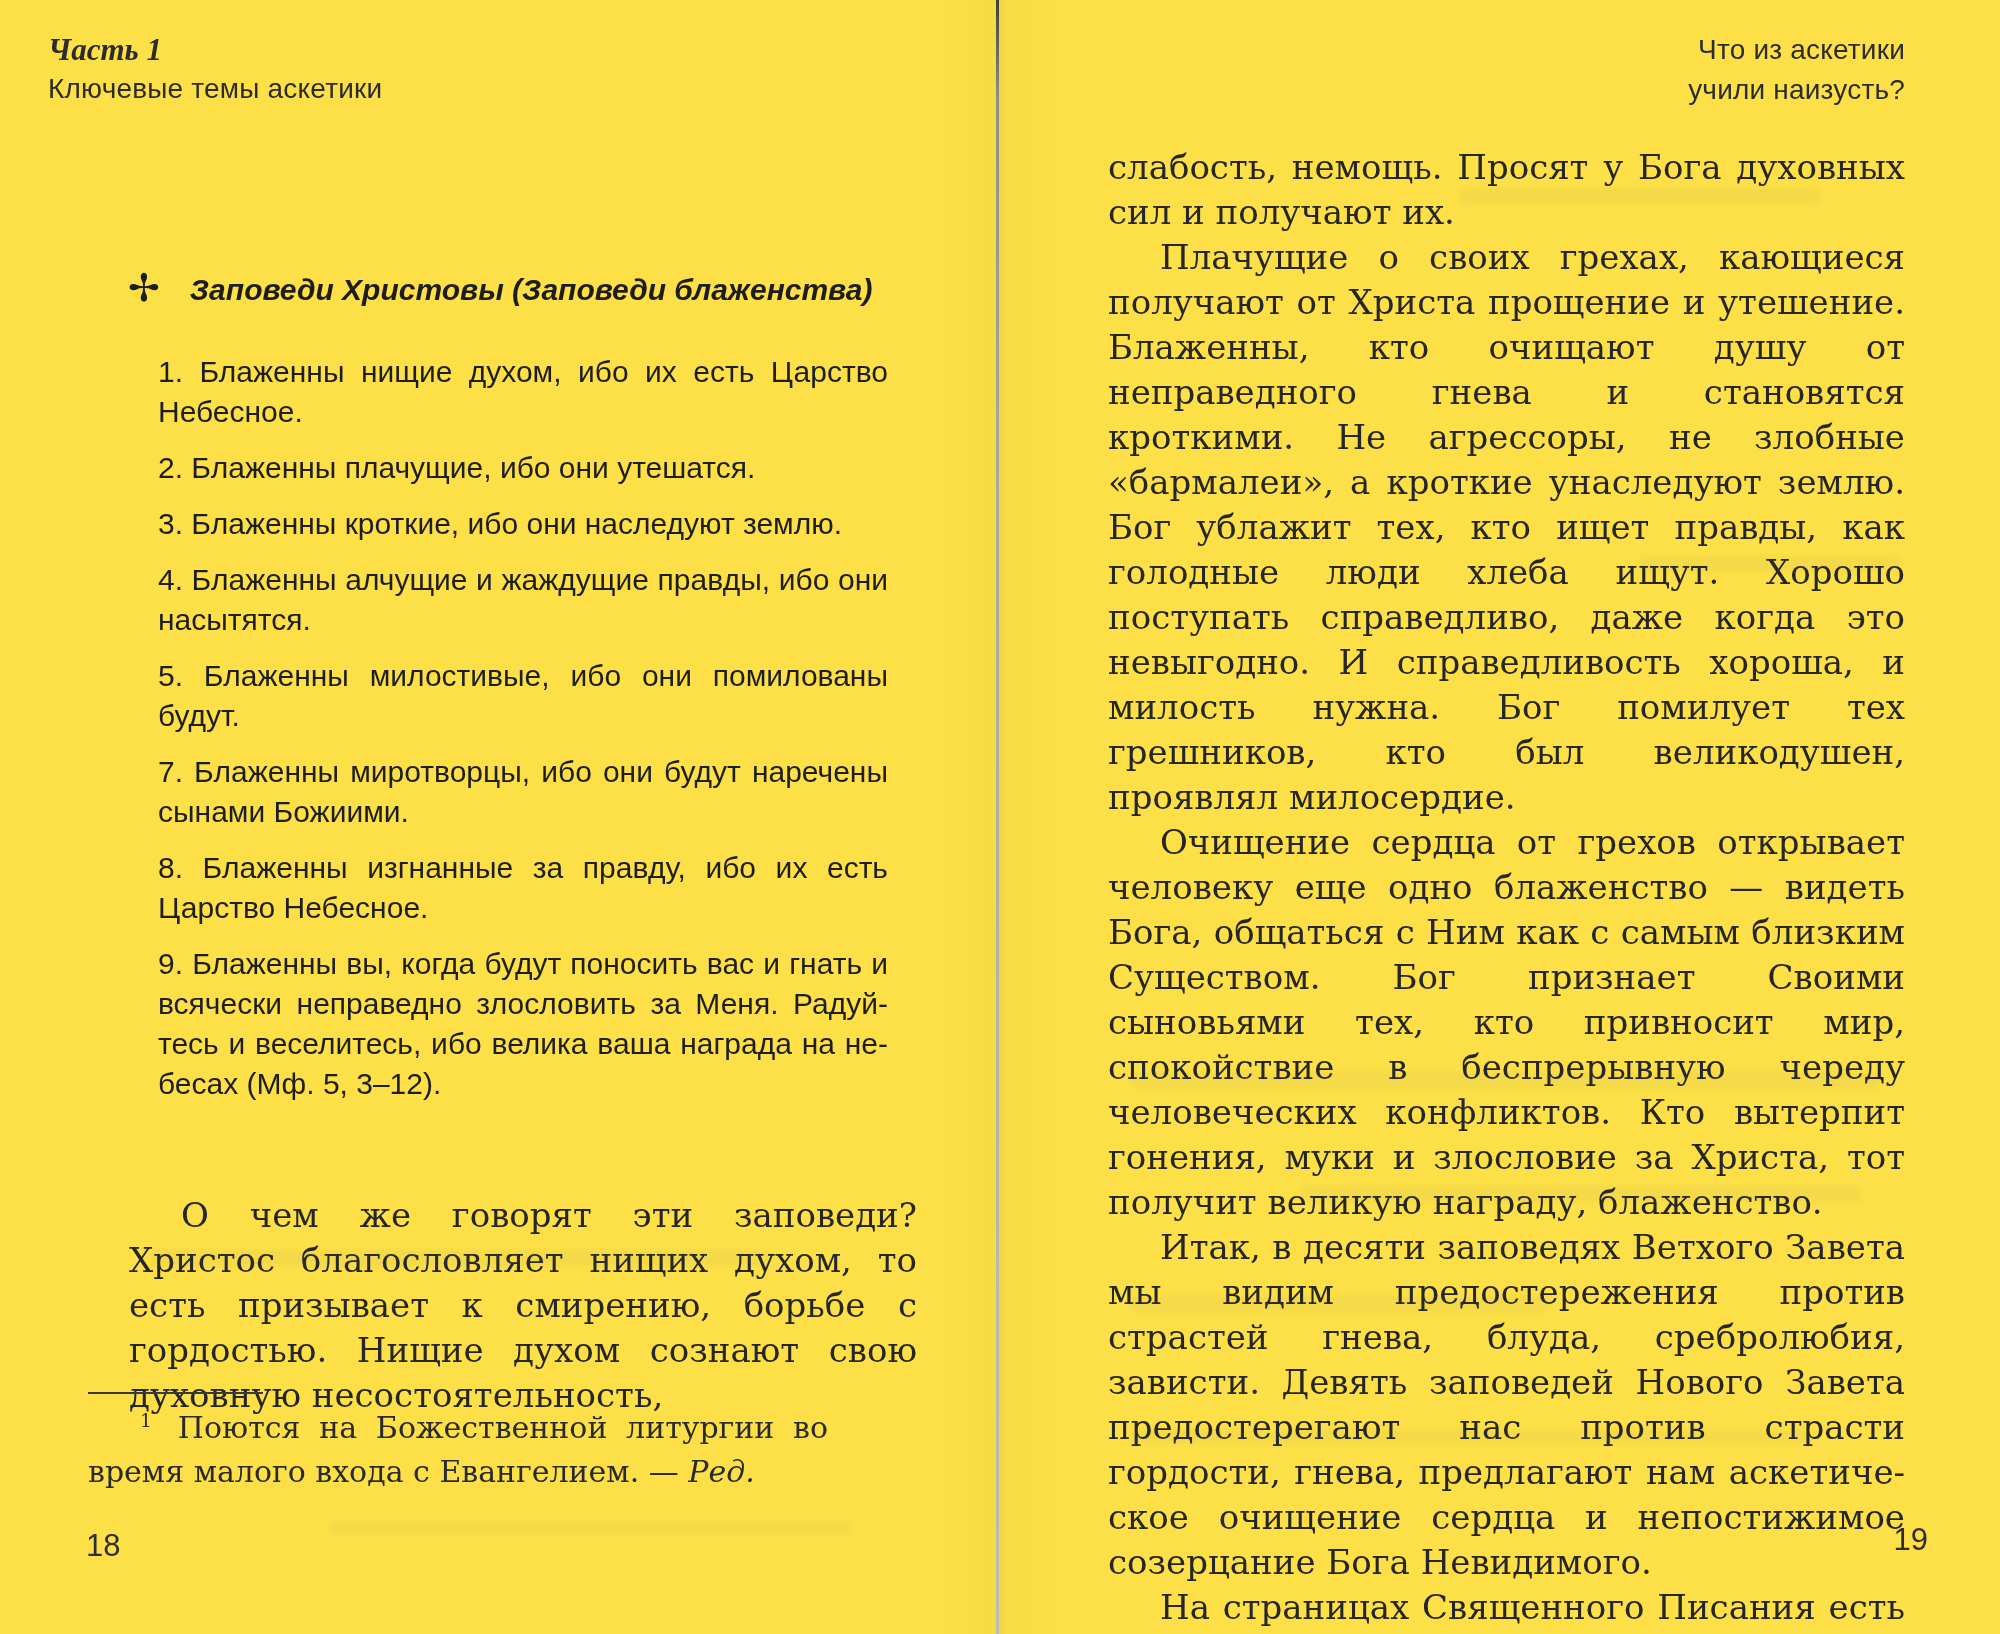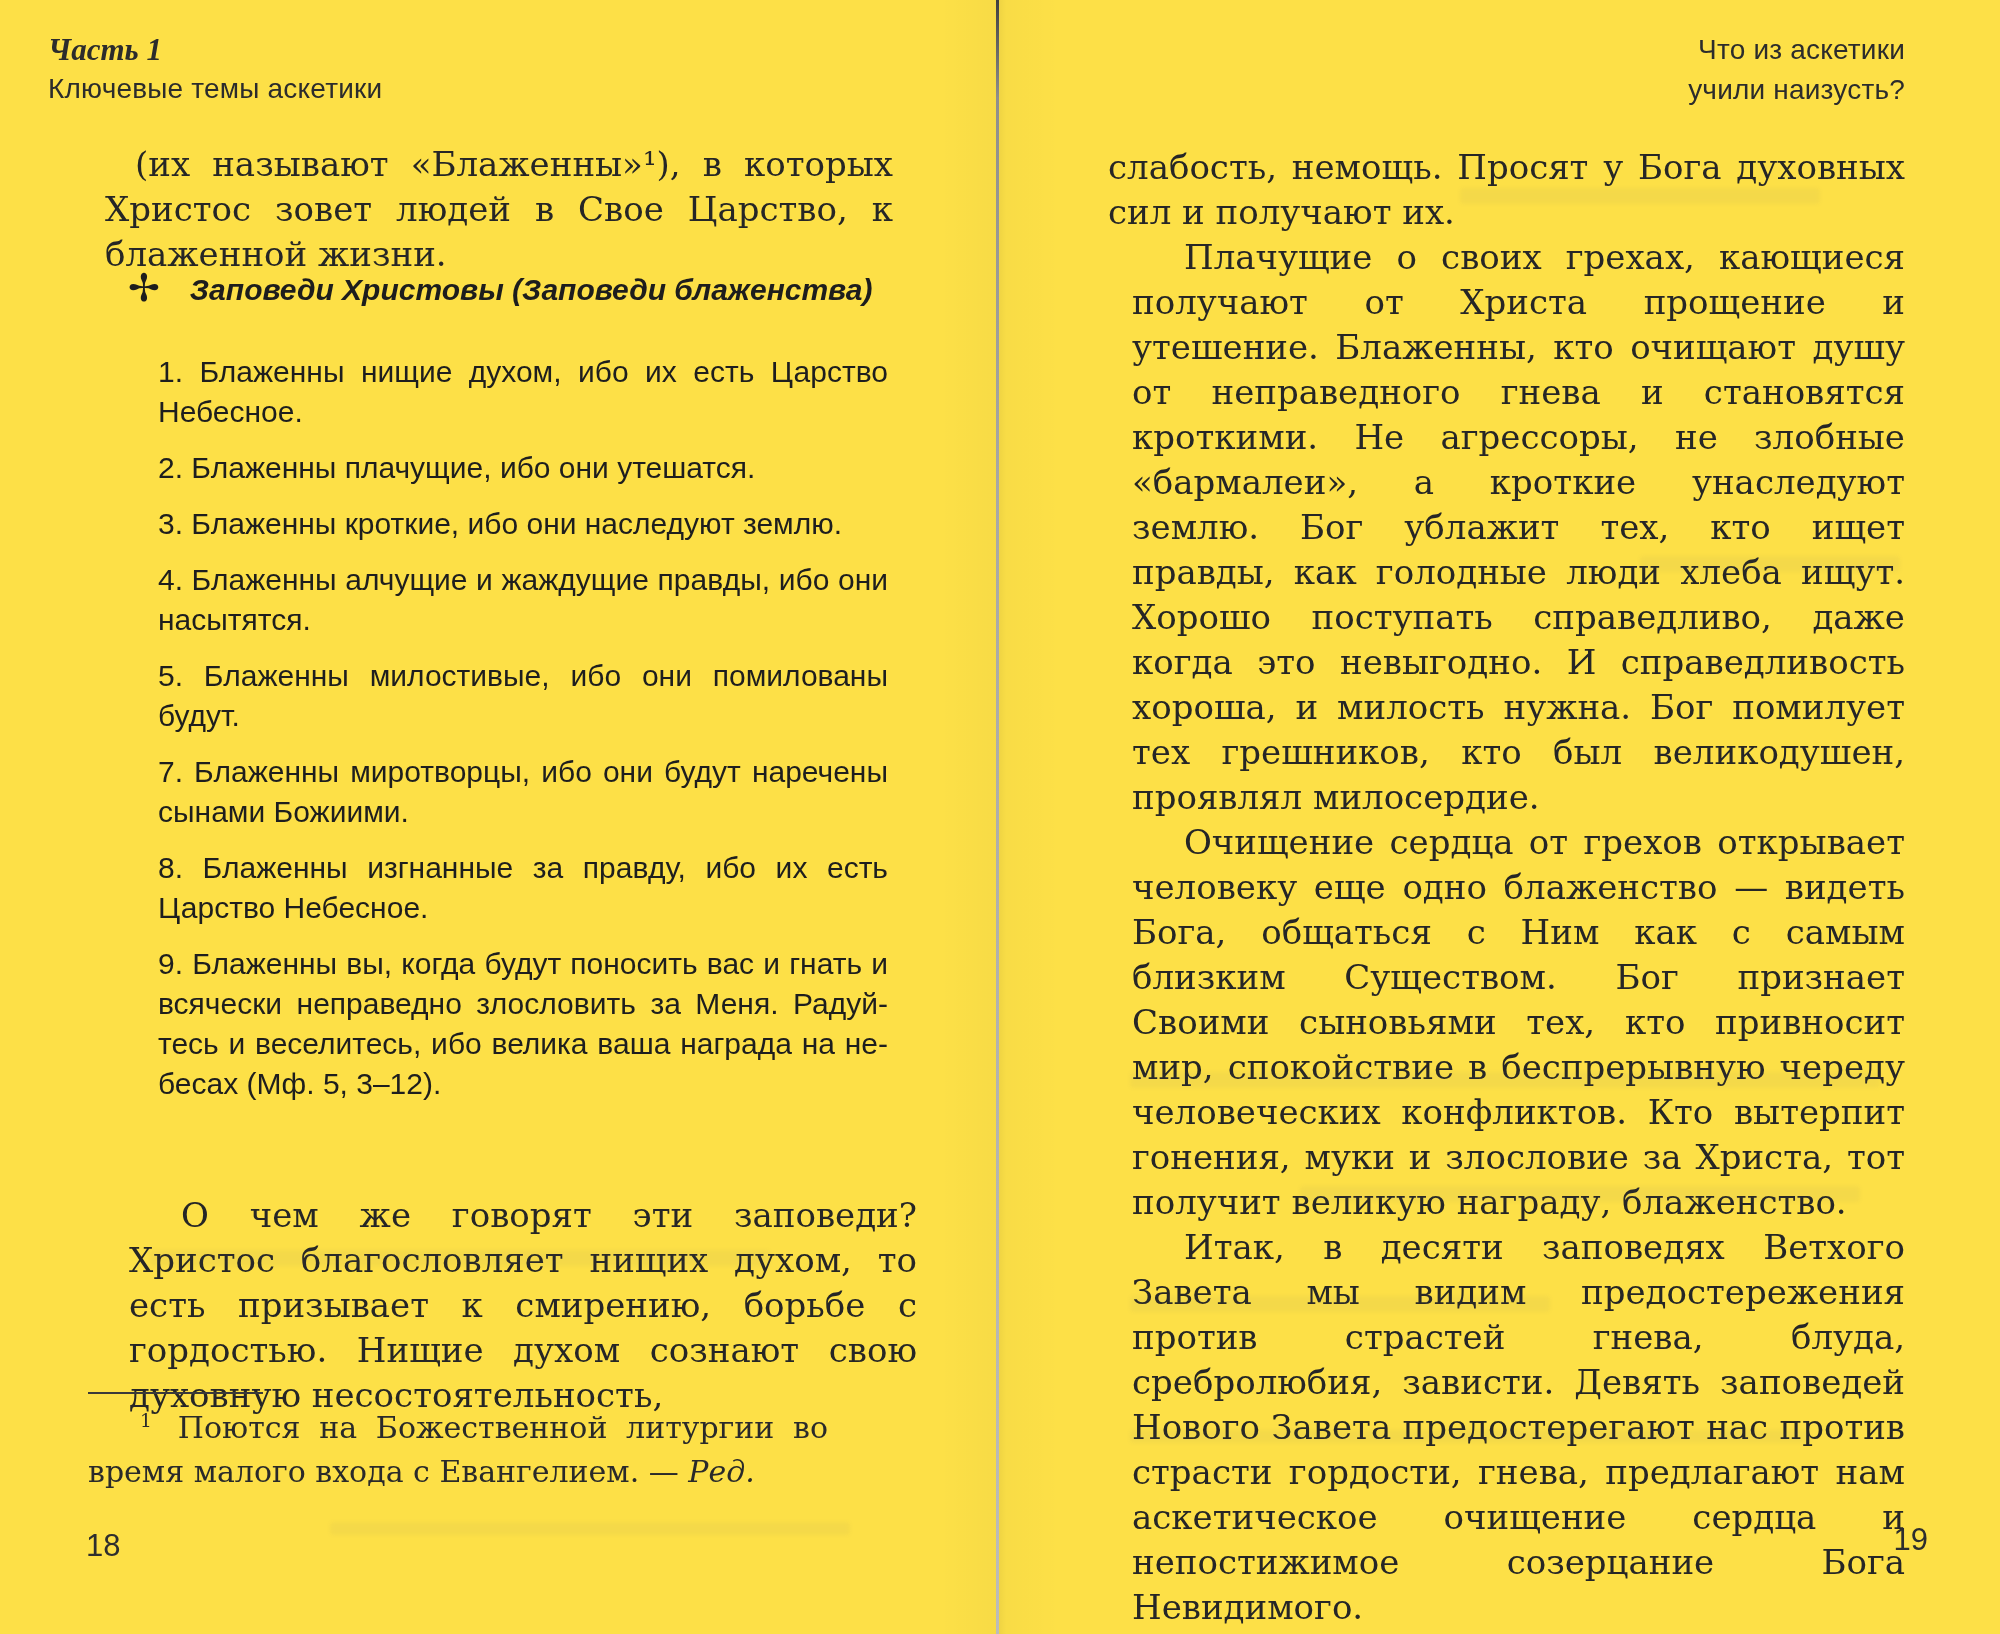--- a/index.html
+++ b/index.html
@@ -118,21 +118,21 @@
     -webkit-hyphens: manual;
     hyphens: manual;
   }
   .fn-text sup { font-size: 0.62em; line-height: 0; margin-right: 26px; }
   .fn-sig { font-style: italic; }
 
   .body-right {
     position: absolute; left: 108px; top: 145px; width: 797px;
   }
   .body-right p { margin: 0; }
-  .body-right p.indent { text-indent: 52px; margin-left: 24px; }
+  .body-right p.indent { text-indent: 52px; }
 
   .pageno {
     position: absolute;
     font-family: "Liberation Sans", sans-serif;
     font-size: 31px; color: #2e2e2e;
   }
   .pageno.pl { left: 86px; top: 1528px; }
   .pageno.pr { right: 72px; top: 1522px; }
 
   
@@ -148,21 +148,20 @@
 
 <div class="spread">
 
   <section class="page left">
 
     <header class="runhead-left">
       <div class="runhead-part">Часть 1</div>
       <div class="runhead-title">Ключевые темы аскетики</div>
     </header>
 
-    <p class="serif intro-par">(их называют «Блаженны»¹), в которых Христос зовет людей в Свое Царство, к блаженной жизни.</p>
 
     <h2 class="section-heading">
       <span class="cross-glyph">✢</span>
       <span>Заповеди Христовы (Заповеди блаженства)</span>
     </h2>
 
     <div class="beatitudes">
       <p class="beatitude">1. Блаженны нищие духом, ибо их есть Царство Небесное.</p>
       <p class="beatitude">2. Блаженны плачущие, ибо они утешатся.</p>
       <p class="beatitude">3. Блаженны кроткие, ибо они наследуют землю.</p>

